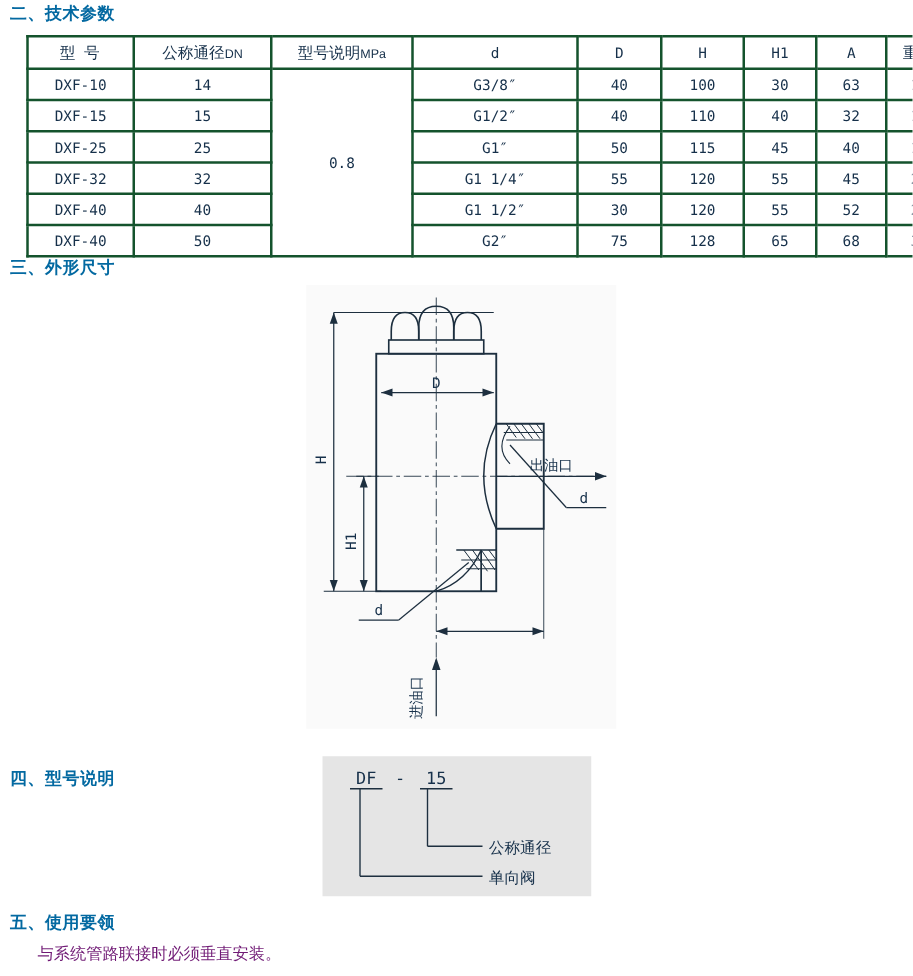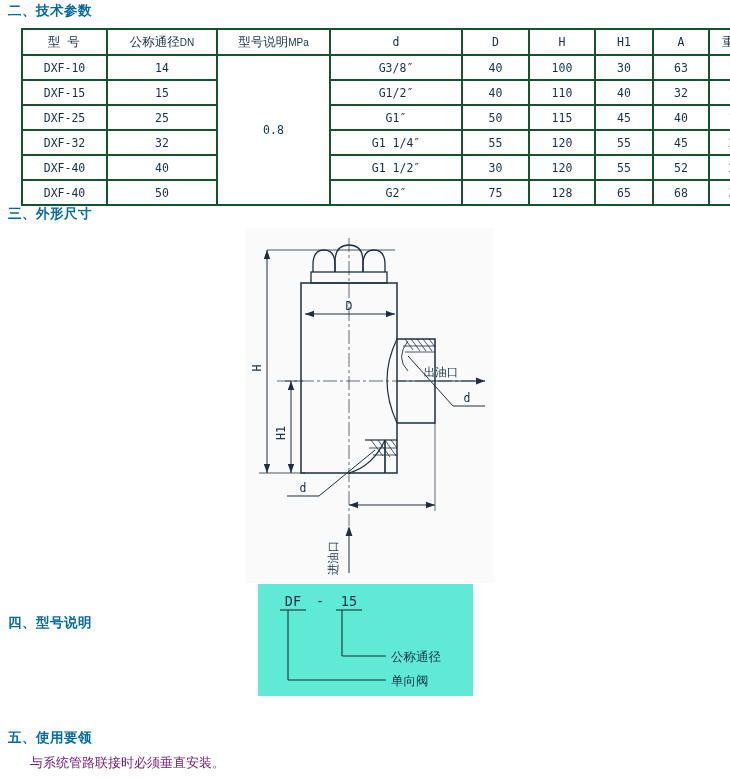--- a/index.html
+++ b/index.html
@@ -98,24 +98,24 @@
     width: 248px;
     height: 355px;
     background: #fafafa;
   }
   #drawing-svg { display: block; }
 
   
   #modelcode-panel {
     position: absolute;
     left: 258px;
-    top: 584px;
+    top: 605px;
     width: 215px;
     height: 112px;
-    background: #5eead4;
+    background: #e5e5e5;
   }
   #modelcode-svg { display: block; }
 
   .svg-text {
     font-family: "DejaVu Sans", "Liberation Sans", sans-serif;
     fill: #16304a;
   }
   .svg-text-mono {
     font-family: "DejaVu Sans Mono", "Liberation Mono", monospace;
     fill: #16304a;

